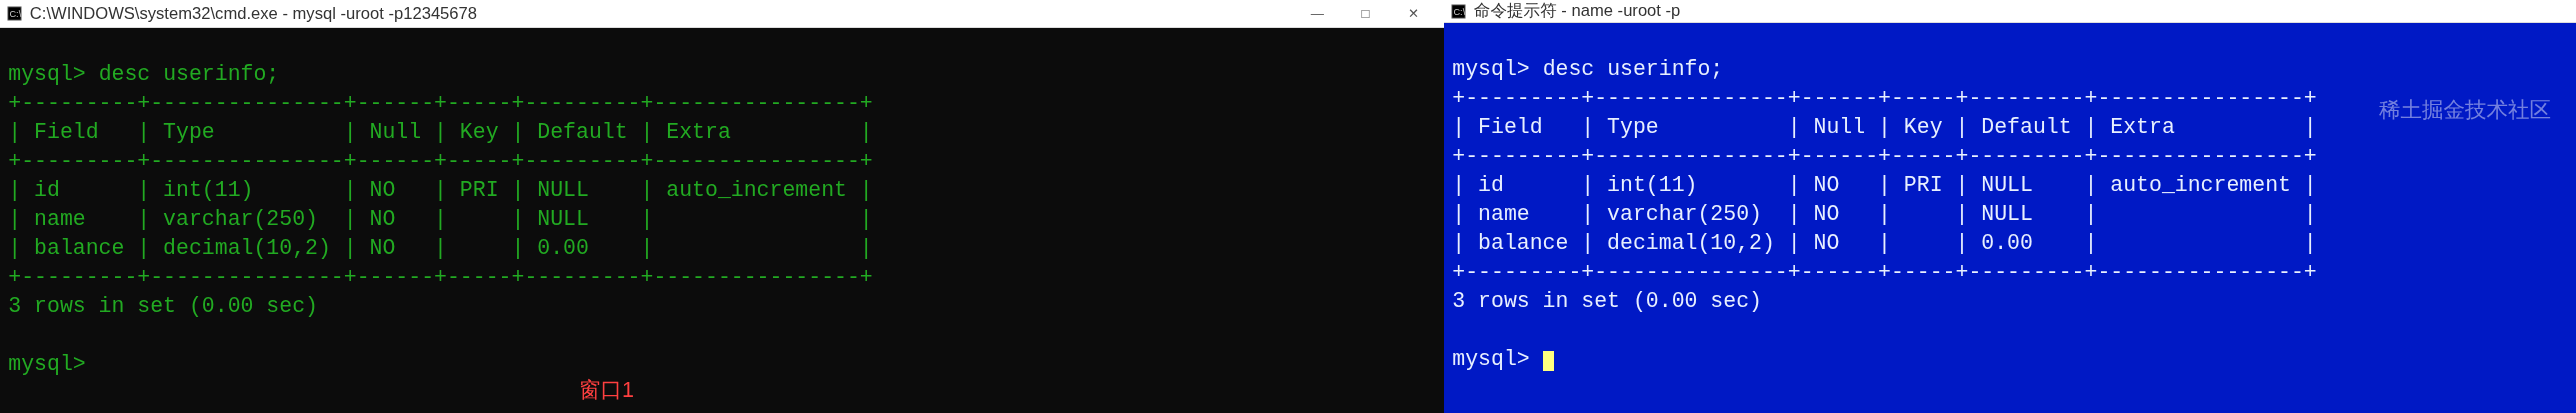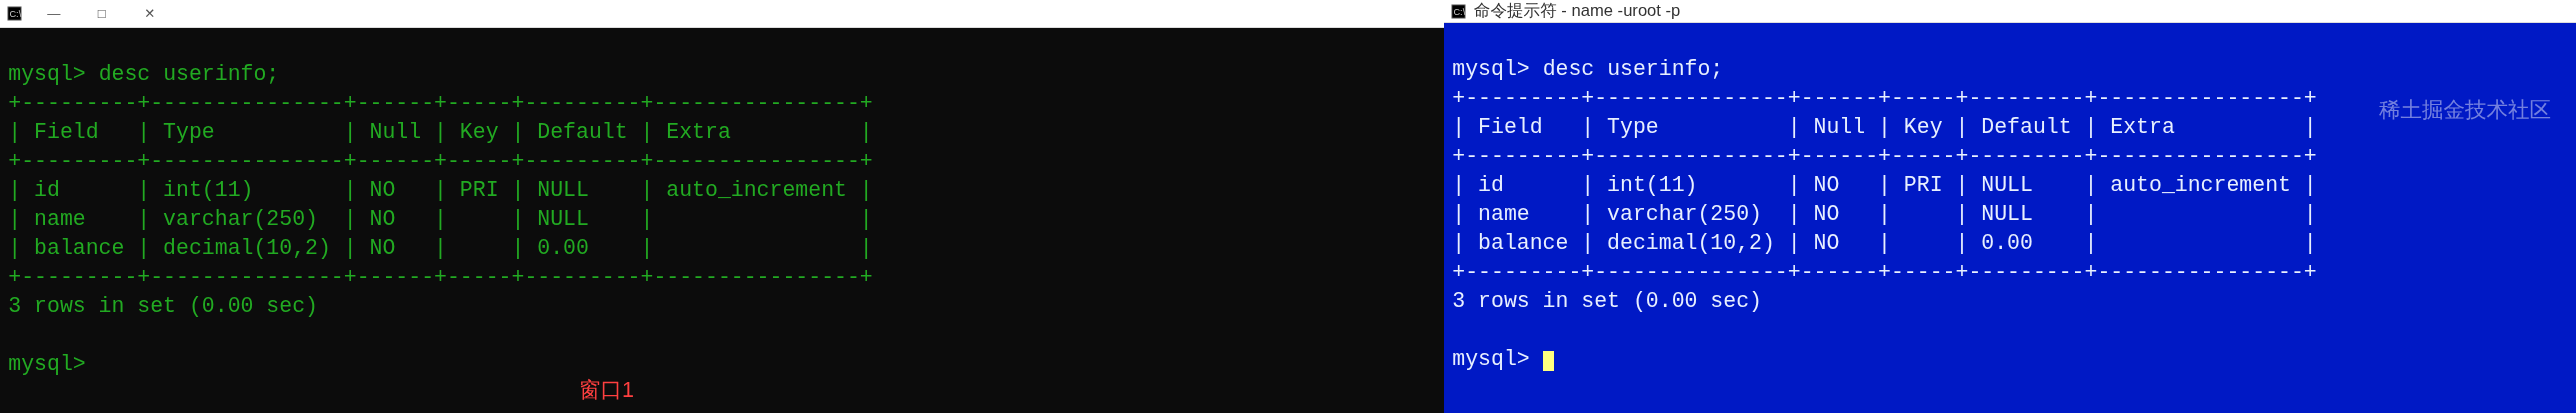--- a/index.html
+++ b/index.html
@@ -79,20 +79,21 @@
 <body>
 
 <div class="window win-left">
   <div class="titlebar">
     <span class="icon">
       <svg width="15" height="15" viewBox="0 0 18 18" style="font-size:20px">
           <rect x="1" y="1" width="16" height="16" fill="#000" stroke="#888"></rect>
           <text x="3" y="13" font-size="11" fill="#ccc">C:\</text>
         </svg>
     </span>
+    <span class="title">C:\WINDOWS\system32\cmd.exe - mysql  -uroot -p12345678</span>
     <div class="win-controls">
       <div class="win-btn">—</div>
       <div class="win-btn">□</div>
       <div class="win-btn">✕</div>
     </div>
   </div>
   <div class="terminal term-black">
 <span>mysql&gt;</span> <span>desc userinfo;</span>
 <span class="ruler-line">+---------+---------------+------+-----+---------+----------------+</span>
 <span class="ruler-line">| Field   | Type          | Null | Key | Default | Extra          |</span>

